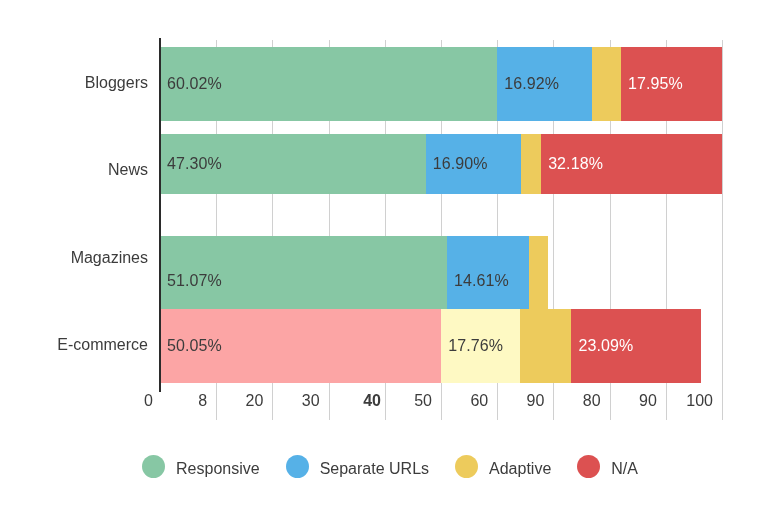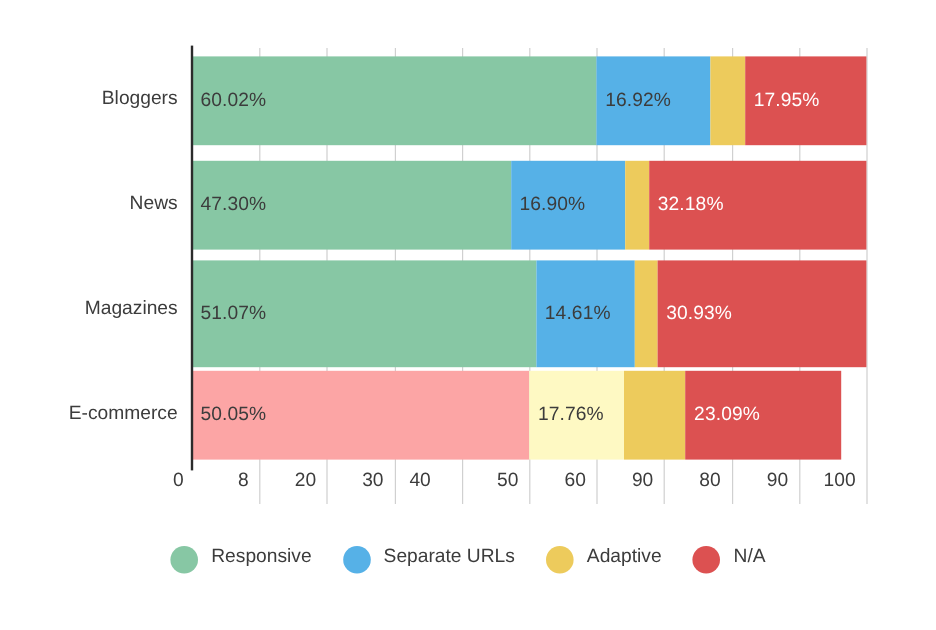--- a/index.html
+++ b/index.html
@@ -138,21 +138,21 @@
     left: 0;
     top: 455px;
     width: 780px;
     display: flex;
     justify-content: center;
     align-items: center;
     gap: 0;
   }
   .legend-item {
     display: flex;
-    align-items: flex-start;
+    align-items: flex-end;
     margin-right: 26px;
   }
   .legend-item:last-child { margin-right: 0; }
   .legend-swatch {
     width: 23px;
     height: 23px;
     border-radius: 50%;
     margin-right: 11px;
     flex: none;
   }
@@ -186,43 +186,40 @@
             <span class="seg-label dark">60.02%</span>
           </div>
           <div class="seg" style="width: 95.0904px; background: rgb(86, 177, 231);">
             <span class="seg-label dark">16.92%</span>
           </div>
           <div class="seg" style="width: 28.7182px; background: rgb(237, 203, 92);"></div>
           <div class="seg" style="width: 100.879px; background: rgb(220, 81, 81);">
             <span class="seg-label light">17.95%</span>
           </div>
         </div>
-        <div class="bar-row" style="top: 94.25px; height: 74px;">
+        <div class="bar-row" style="top: 94.25px; height: 60px;">
           <div class="seg" style="width: 265.826px; background: rgb(135, 199, 164);">
             <span class="seg-label dark">47.30%</span>
           </div>
           <div class="seg" style="width: 94.978px; background: rgb(86, 177, 231);">
             <span class="seg-label dark">16.90%</span>
           </div>
           <div class="seg" style="width: 20.3444px; background: rgb(237, 203, 92);"></div>
           <div class="seg" style="width: 180.852px; background: rgb(220, 81, 81);">
             <span class="seg-label light">32.18%</span>
           </div>
         </div>
-        <div class="bar-row" style="top: 177px; height: 89px;">
+        <div class="bar-row" style="top: 196px; height: 89px;">
           <div class="seg" style="width: 287.013px; background: rgb(135, 199, 164);">
             <span class="seg-label dark">51.07%</span>
           </div>
           <div class="seg" style="width: 82.1082px; background: rgb(86, 177, 231);">
             <span class="seg-label dark">14.61%</span>
           </div>
           <div class="seg" style="width: 19.0518px; background: rgb(237, 203, 92);"></div>
-          <div class="seg" style="width: 173.827px; background: rgb(220, 81, 81);">
-            <span class="seg-label light">30.93%</span>
-          </div>
         </div>
         <div class="bar-row" style="top: 269.25px; height: 74px;">
           <div class="seg" style="width: 281.281px; background: #fca5a5;">
             <span class="seg-label dark">50.05%</span>
           </div>
           <div class="seg" style="width: 79px; background: #fef9c3;">
             <span class="seg-label dark">17.76%</span>
           </div>
           <div class="seg" style="width: 51.142px; background: rgb(237, 203, 92);"></div>
           <div class="seg" style="width: 129.766px; background: rgb(220, 81, 81);">
@@ -252,21 +249,21 @@
       <div class="xtick-mark" style="left: 609.6px;"></div>
       <div class="xtick-mark" style="left: 665.8px;"></div>
       <div class="xtick-mark" style="left: 722px;"></div>
     </div>
 
   <div class="xticks" id="xticks">
       <div class="xtick zero" style="left: 160px;">0</div>
       <div class="xtick" style="left: 216.2px;">8</div>
       <div class="xtick" style="left: 272.4px;">20</div>
       <div class="xtick" style="left: 328.6px;">30</div>
-      <div class="xtick" style="left: 368px;">40</div>
+      <div class="xtick" style="left: 390px; font-weight: bold;">40</div>
       <div class="xtick" style="left: 441px;">50</div>
       <div class="xtick" style="left: 497.2px;">60</div>
       <div class="xtick" style="left: 553.4px;">90</div>
       <div class="xtick" style="left: 609.6px;">80</div>
       <div class="xtick" style="left: 665.8px;">90</div>
       <div class="xtick" style="left: 722px;">100</div>
     </div>
 
   <div class="legend" id="legend">
       <div class="legend-item">

